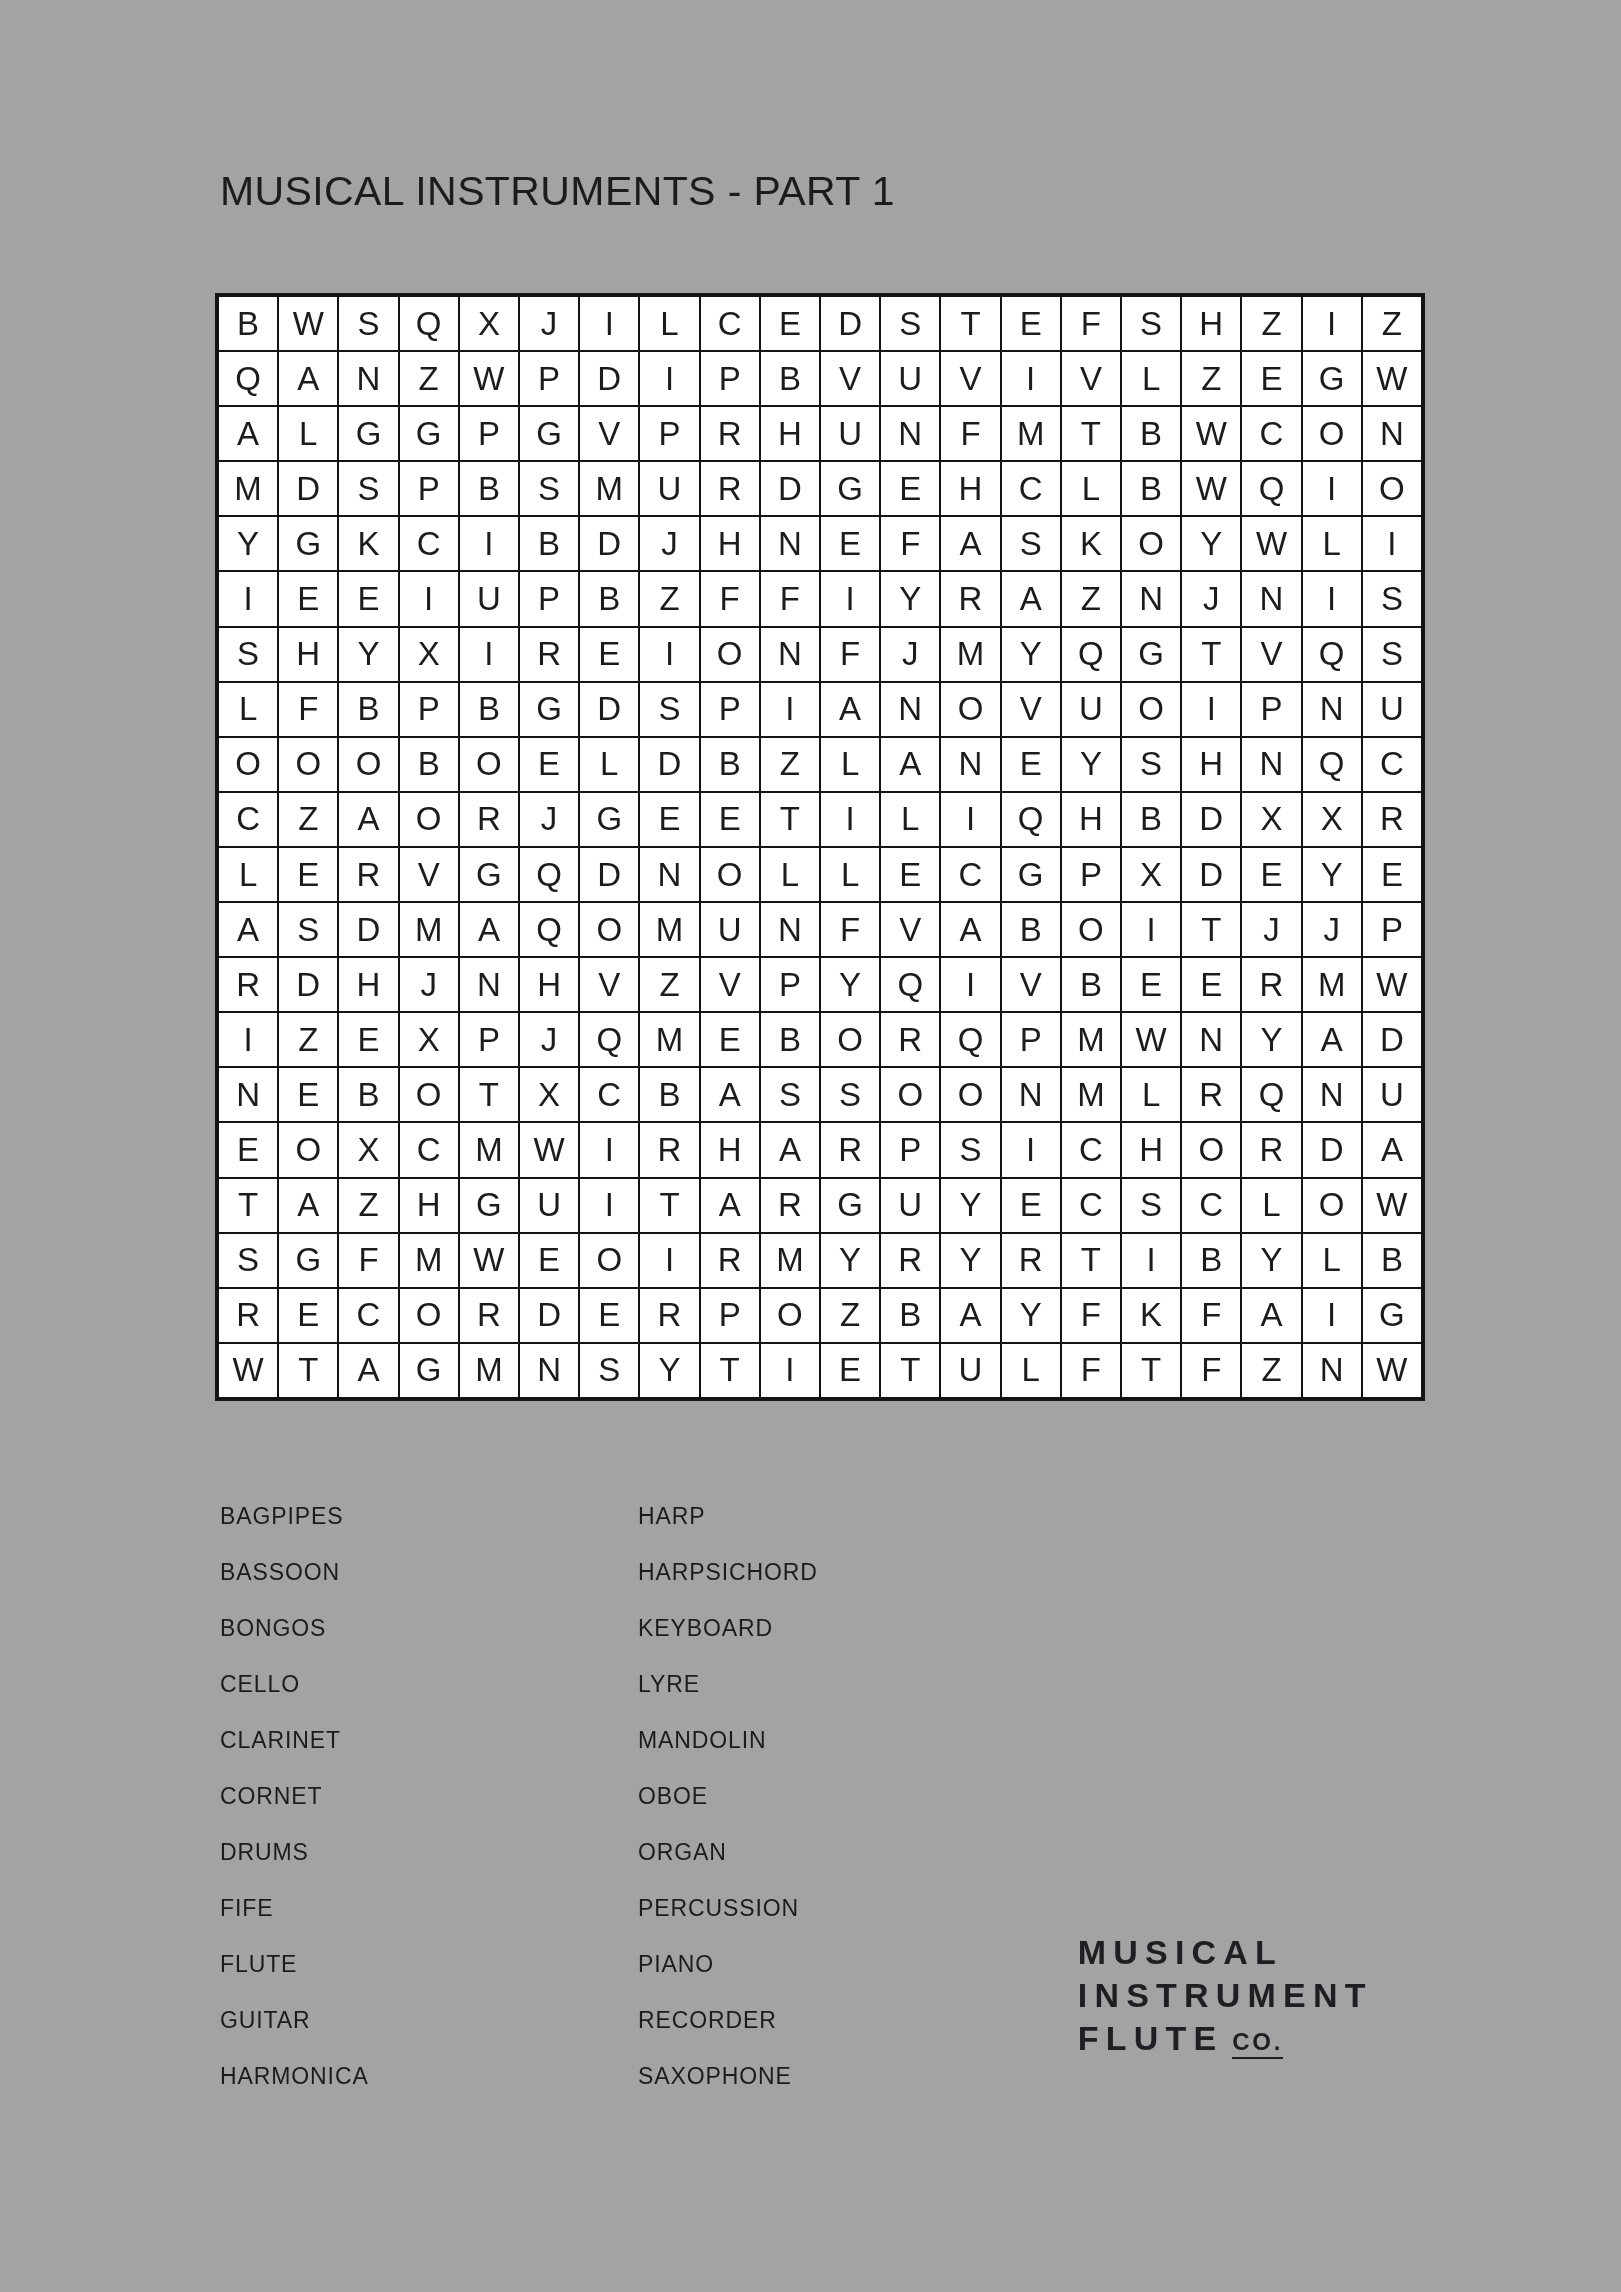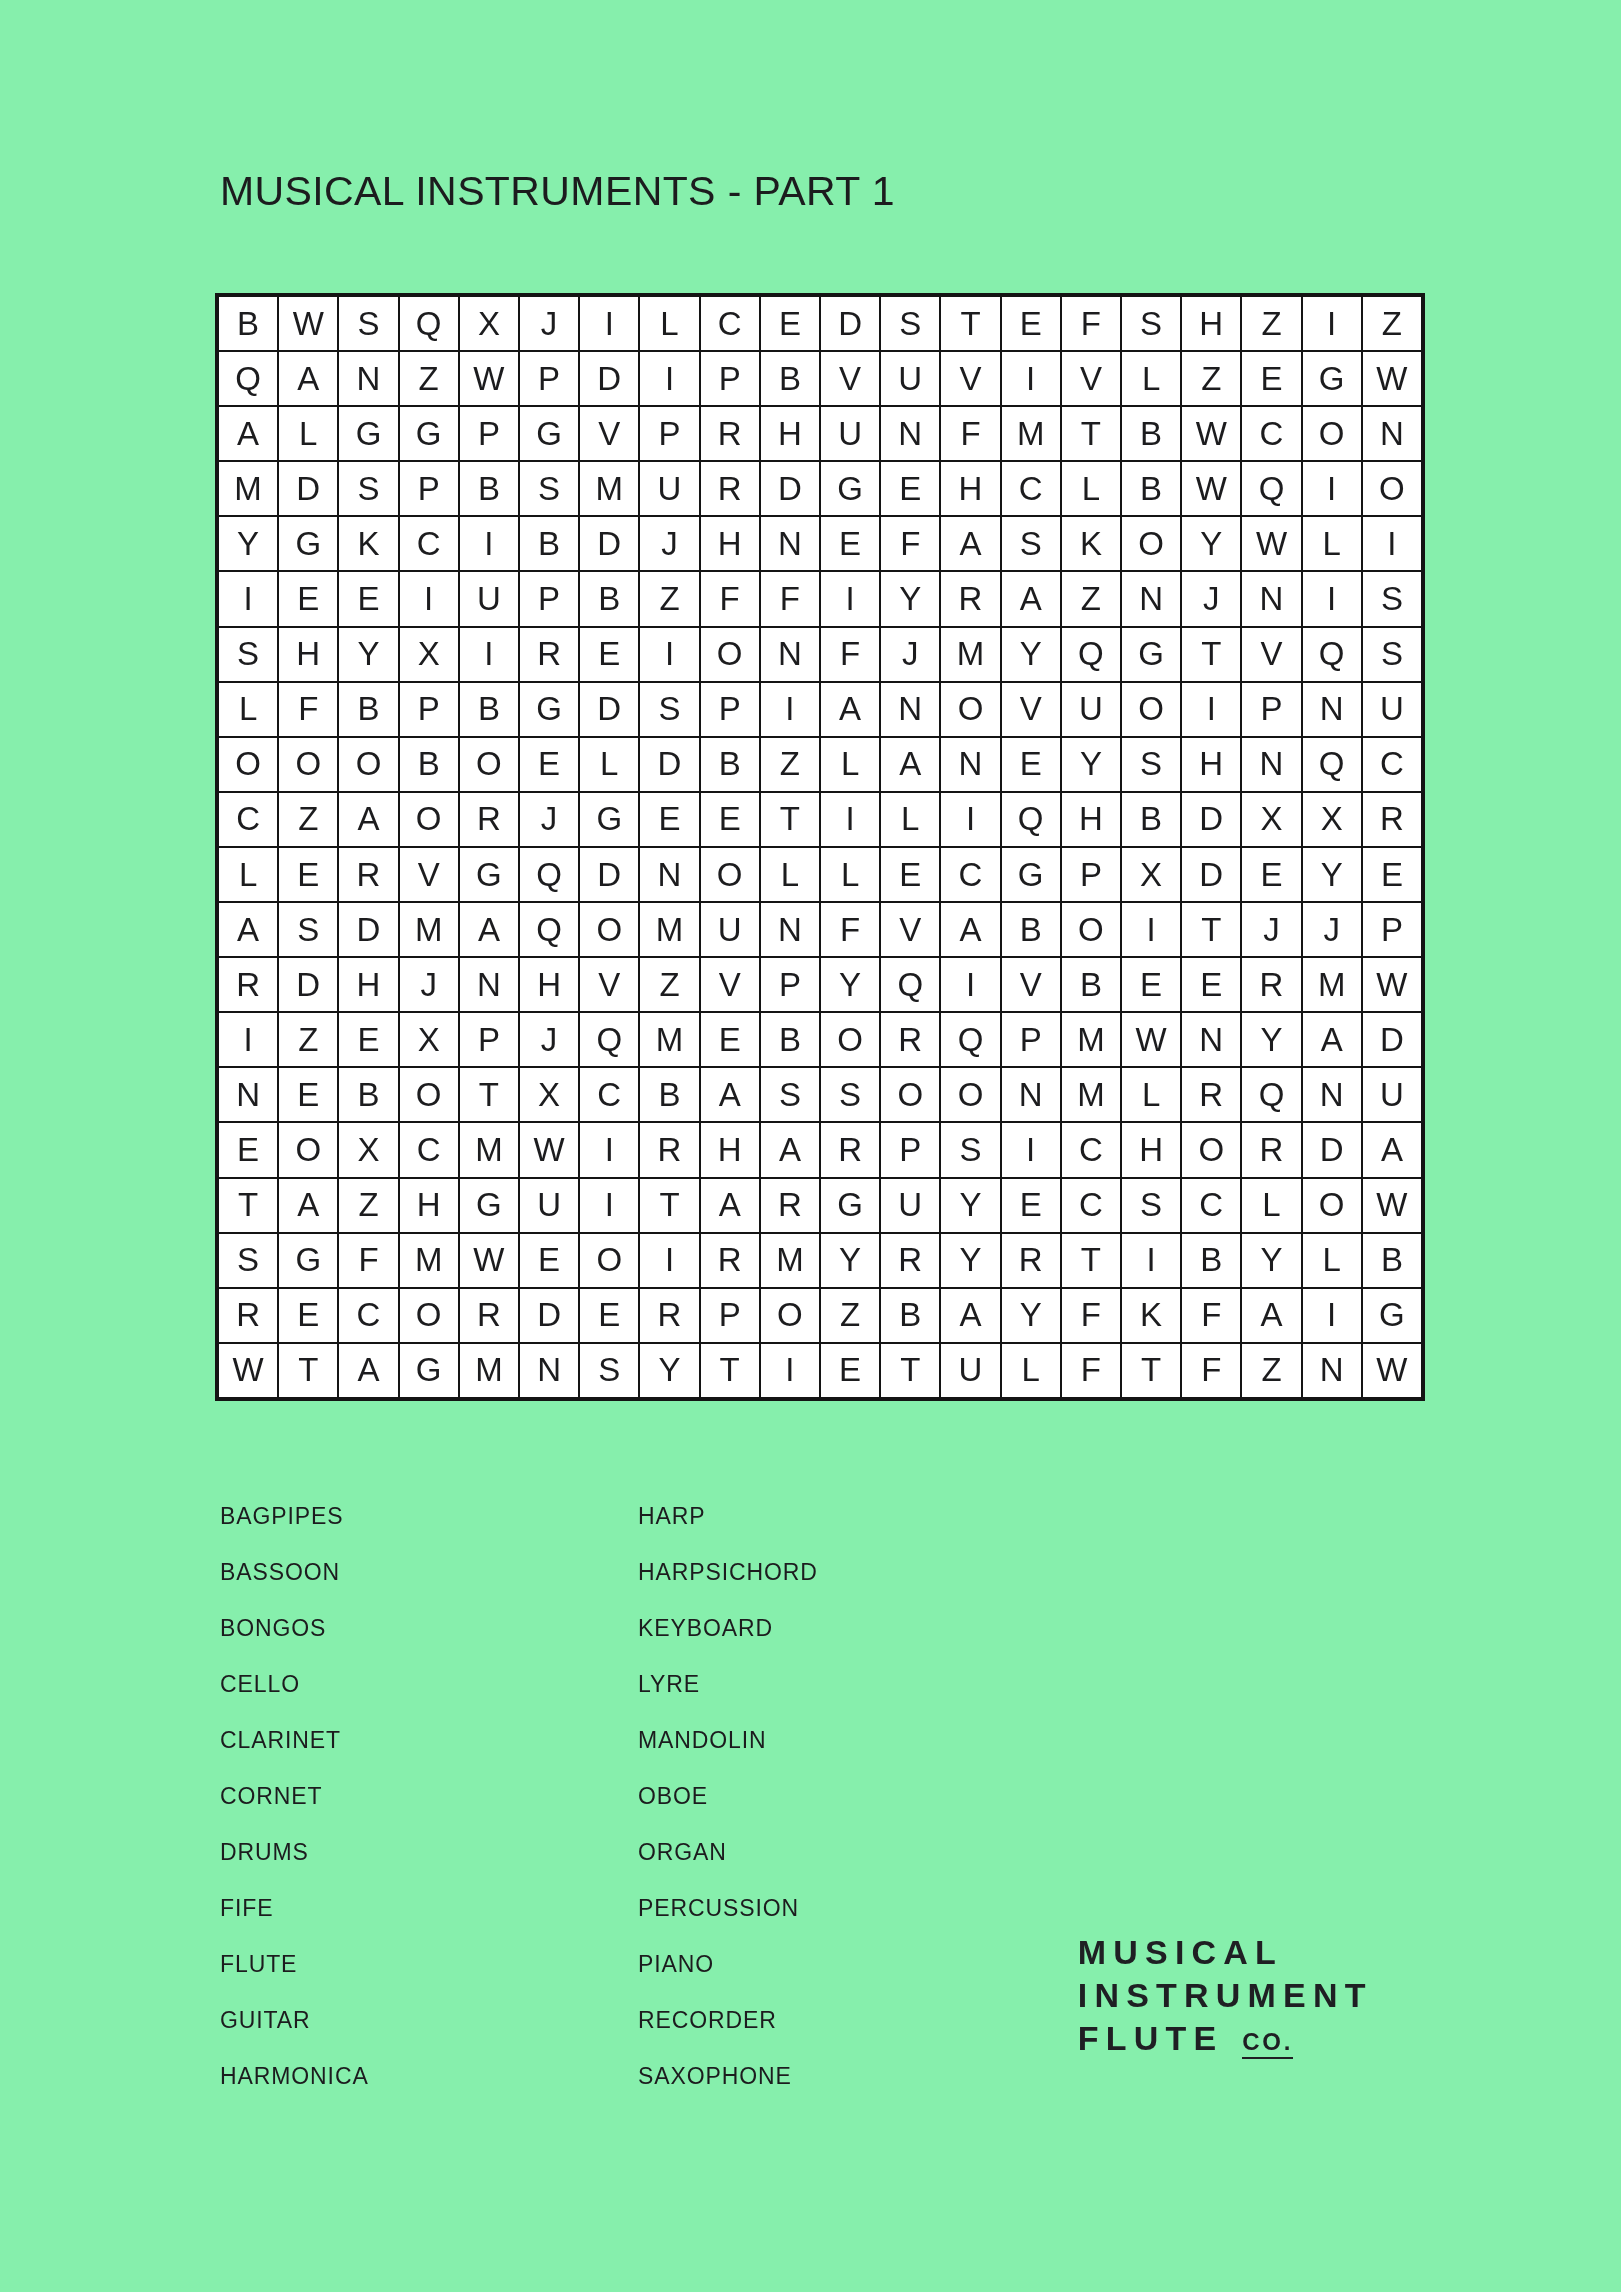--- a/index.html
+++ b/index.html
@@ -3,21 +3,21 @@
 <meta charset="utf-8">
 <style>
   html, body { margin:0; padding:0; }
   body {
     width:1621px; height:2293px;
     background:#ffffff;
     font-family:"Liberation Sans", sans-serif;
     position:relative;
     overflow:hidden;
   }
-  .page { position:absolute; inset:0; background:#86efac; }
+  .page { position:absolute; inset:0; background:#a3a3a3; }
 
   .title {
     position:absolute; left:220px; top:168px;
     font-size:41px; font-weight:400; color:#1c1c1e;
     letter-spacing:0.4px; white-space:nowrap;
   }
 
   .grid {
     position:absolute; left:215px; top:293px;
     width:1210px; height:1108px;
@@ -57,21 +57,21 @@
     width:5.4px; background:#1f1f23; margin-right:13.4px;
   }
   .logo-text {
     font-weight:700; font-size:34px; line-height:43px;
     letter-spacing:7.2px; color:#1f1f23; white-space:nowrap;
   }
   .logo-line3 { display:flex; align-items:baseline; }
   .logo-co {
     font-size:24px; letter-spacing:2.7px; line-height:1;
     border-bottom:2.7px solid #1f1f23;
-    padding-bottom:2.7px; margin-left:19px;
+    padding-bottom:2.7px; margin-left:9px;
   }
 </style>
 </head>
 <body>
 
 <div class="page">
 
   <div class="title">MUSICAL INSTRUMENTS - PART 1</div>
 
   <div class="grid">

